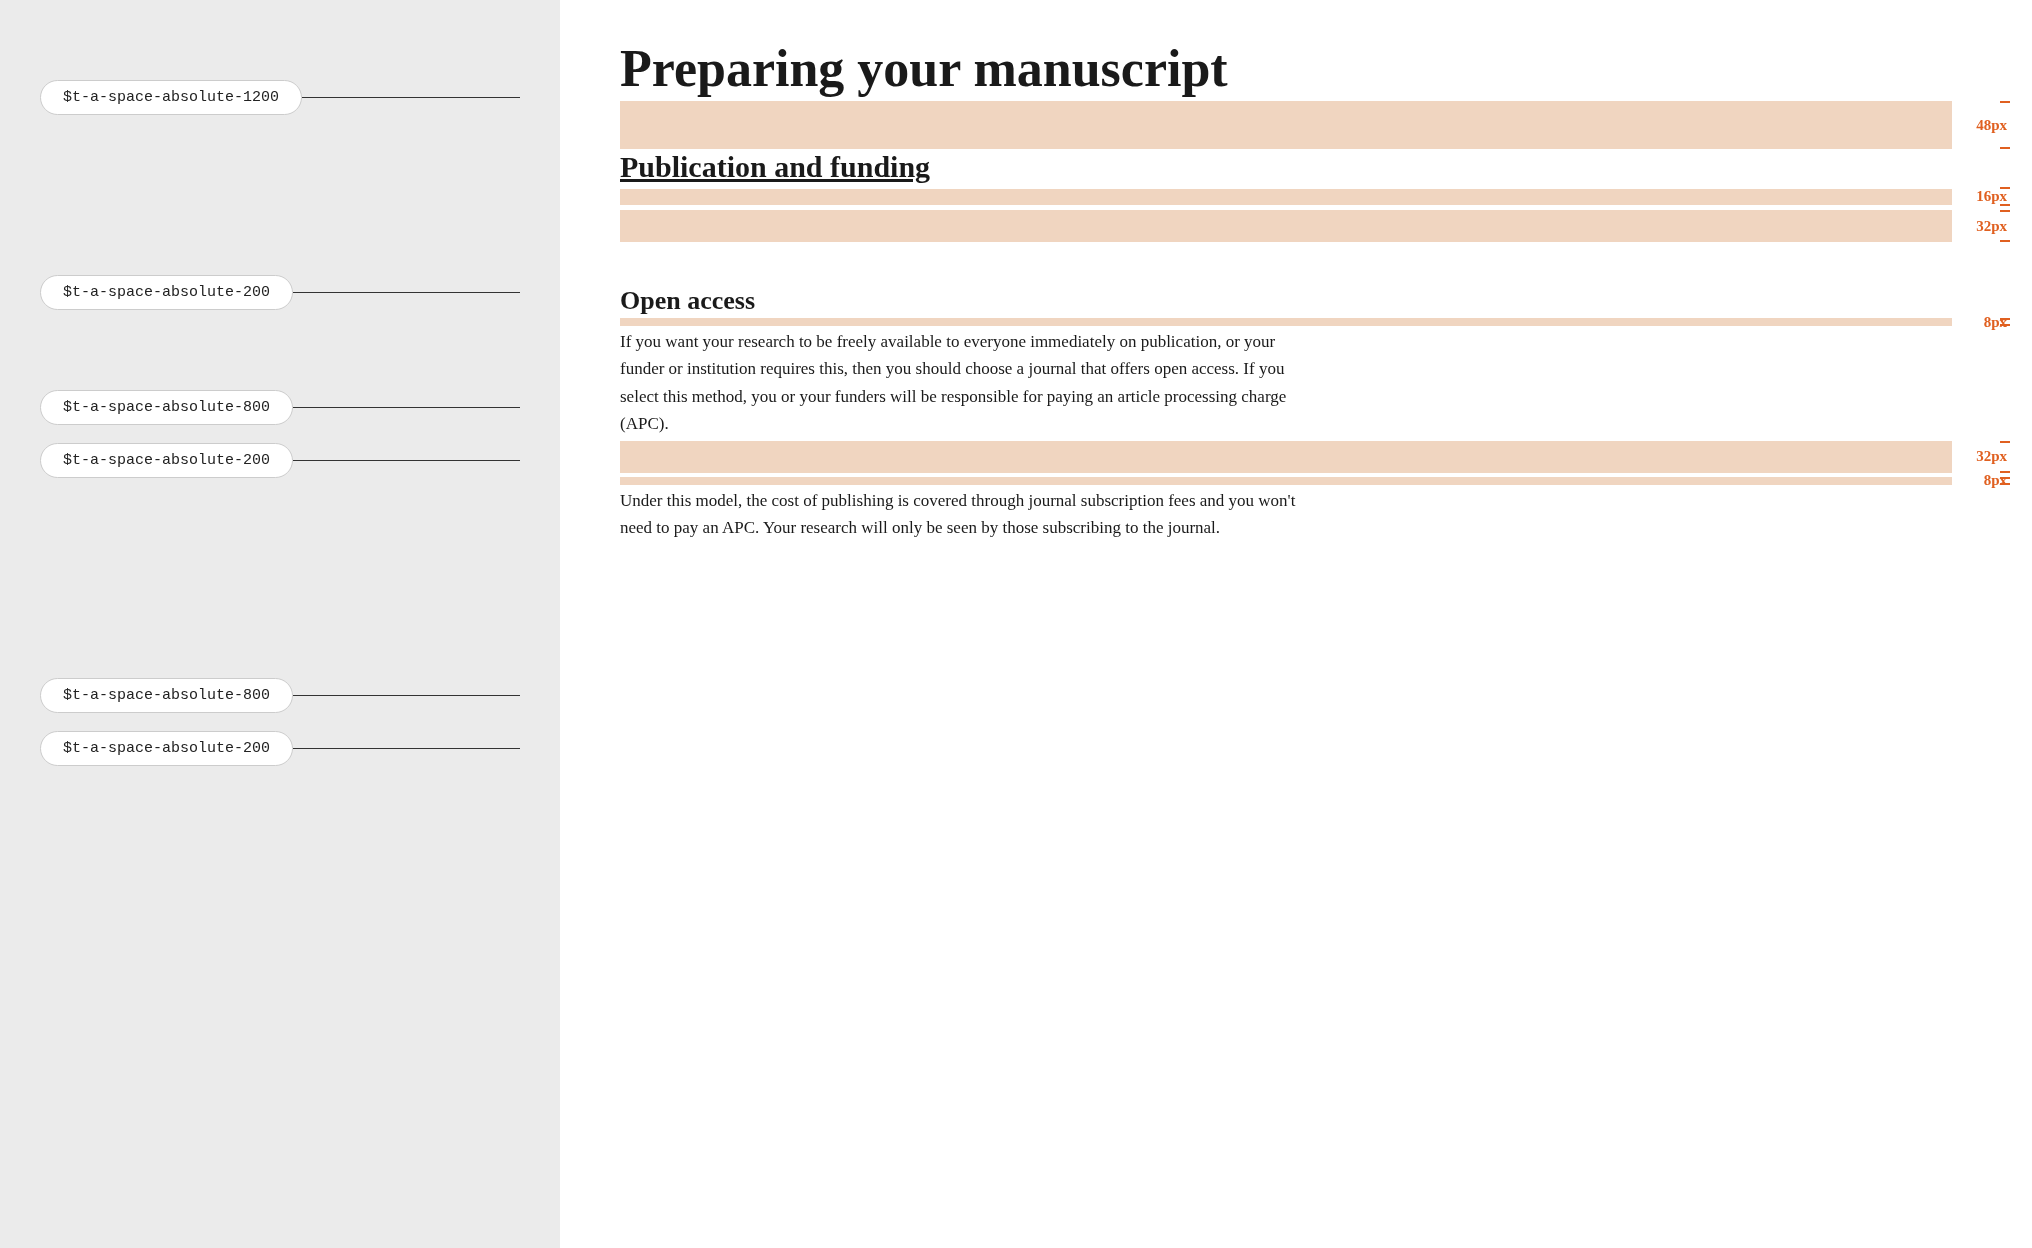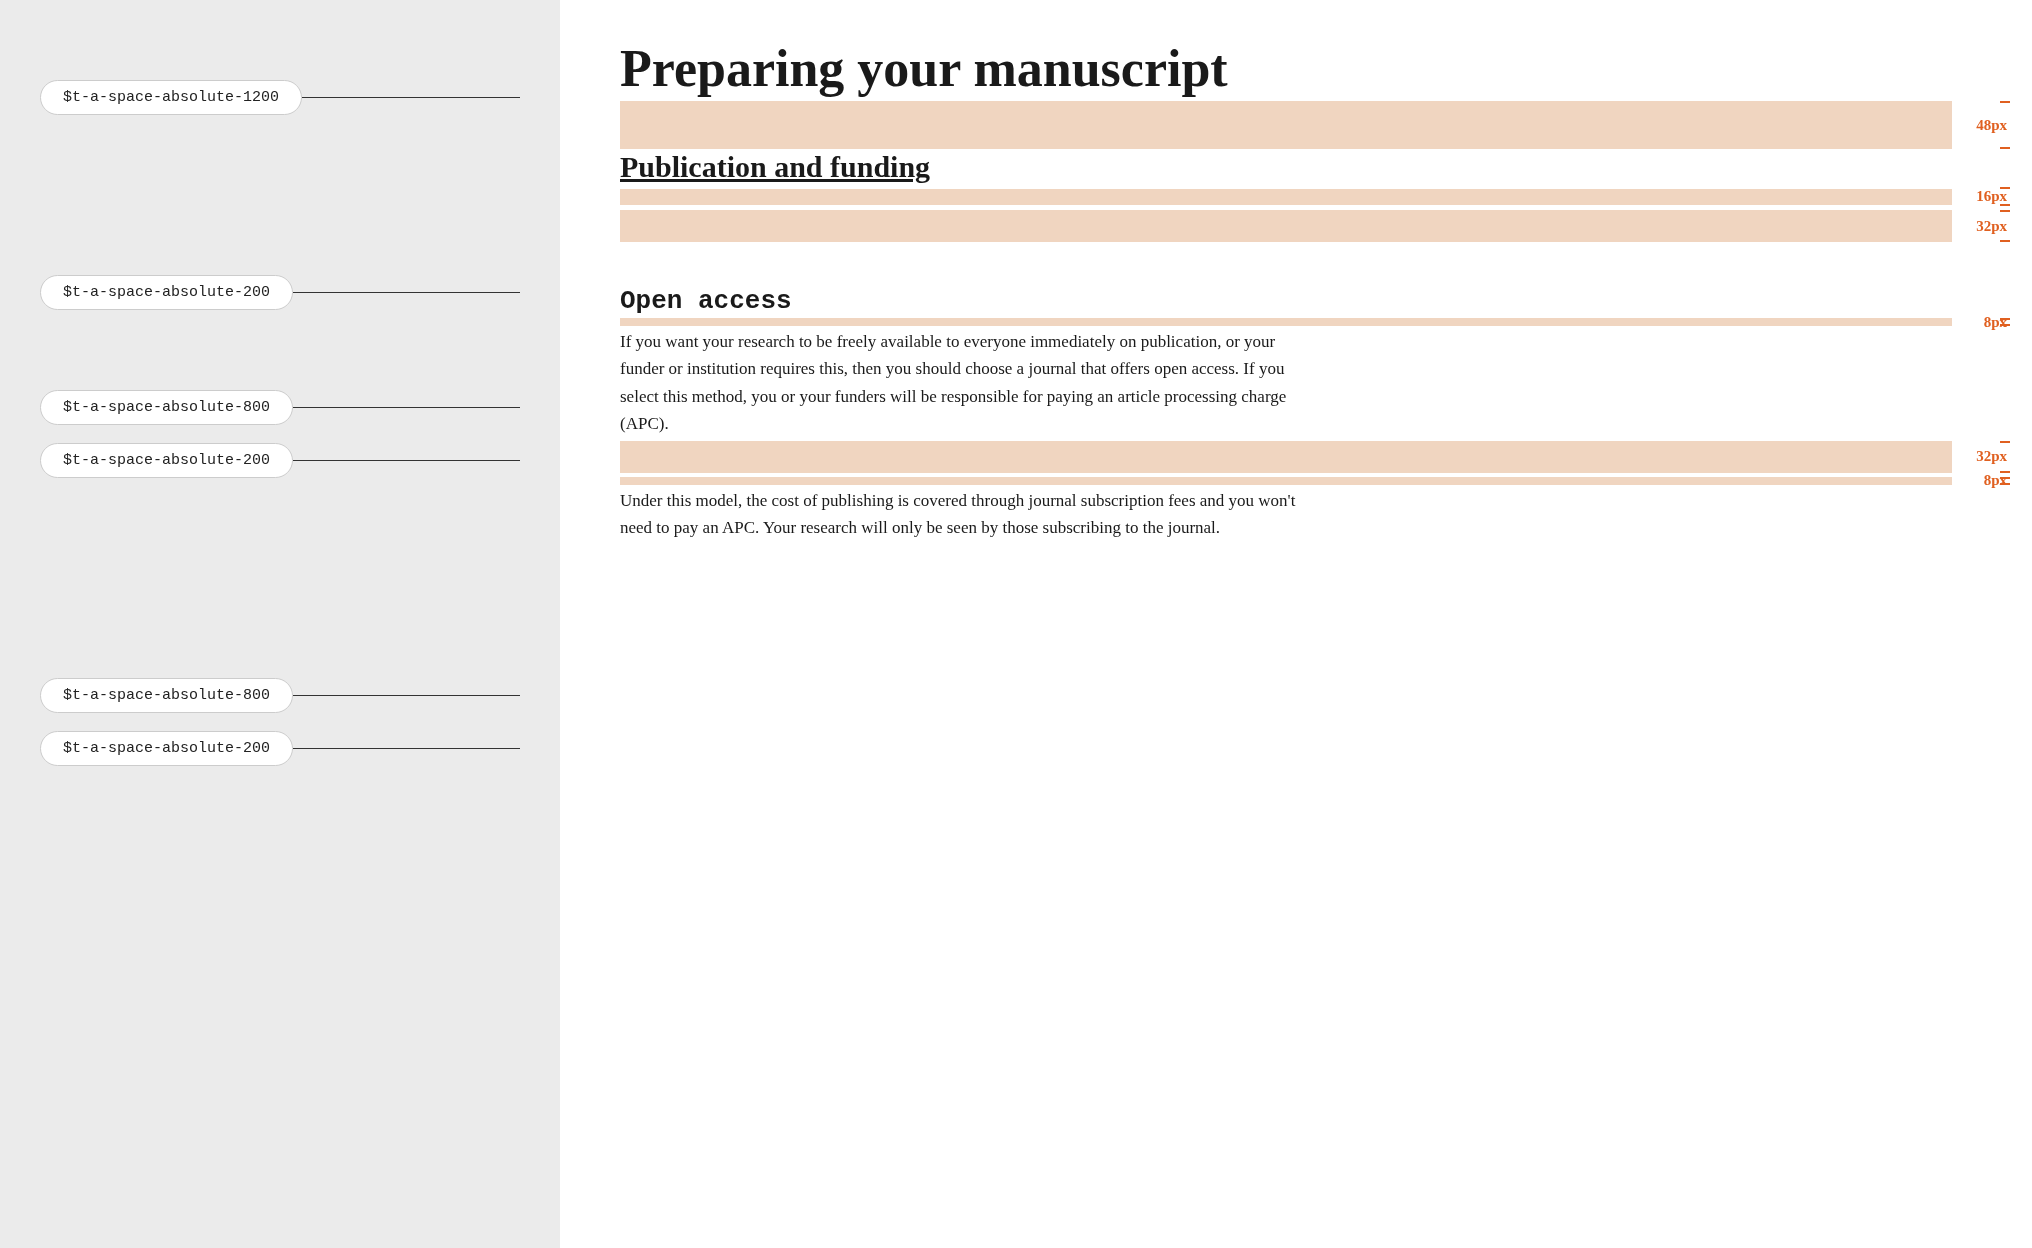--- a/index.html
+++ b/index.html
@@ -129,21 +129,21 @@
       line-height: 1.6;
       color: #1a1a1a;
       font-family: Georgia, serif;
       max-width: 680px;
     }
 
     .sub-heading {
       font-size: 26px;
       font-weight: 900;
       color: #1a1a1a;
-      font-family: Liberation Mono, monospace;
+      font-family: Liberation Serif, serif;
       margin-top: 44px;
     }
   </style>
 </head>
 <body>
 
 <div class="page-wrapper">
 
   <div class="sidebar">
 

